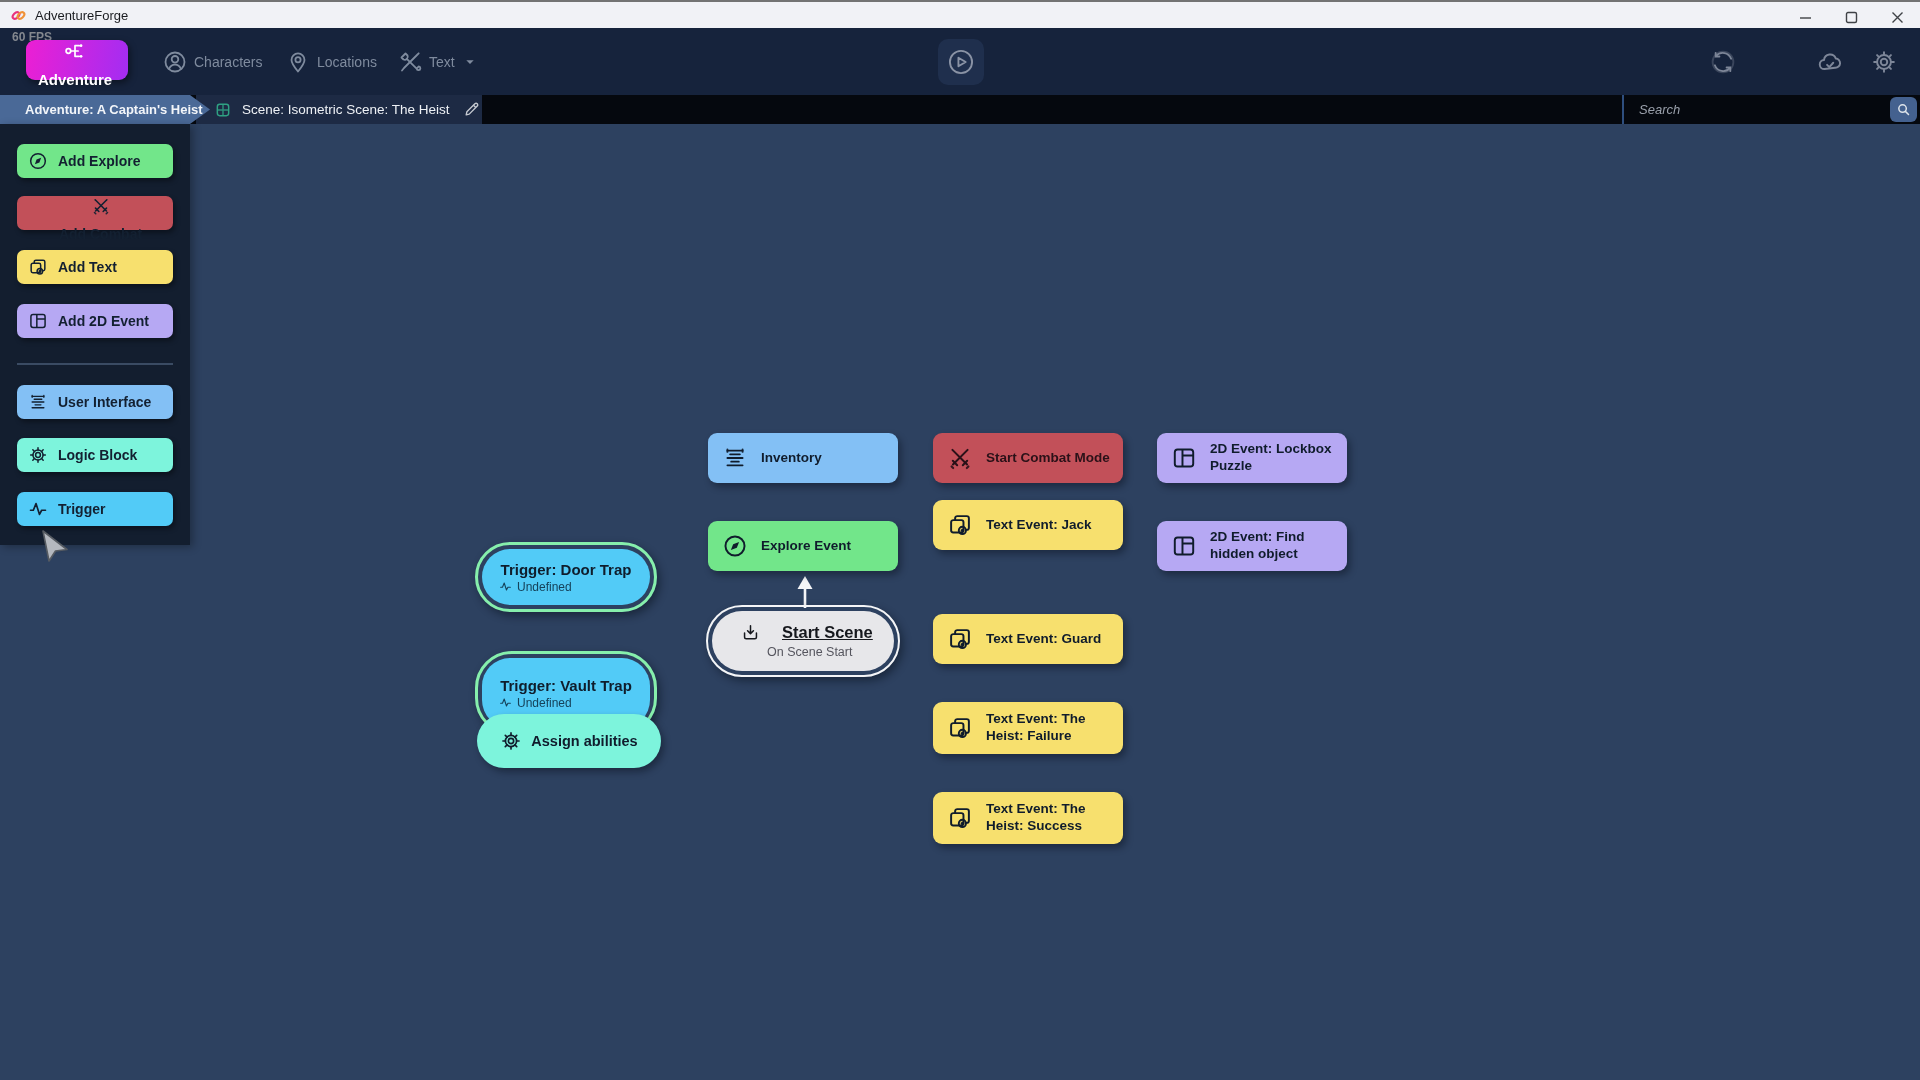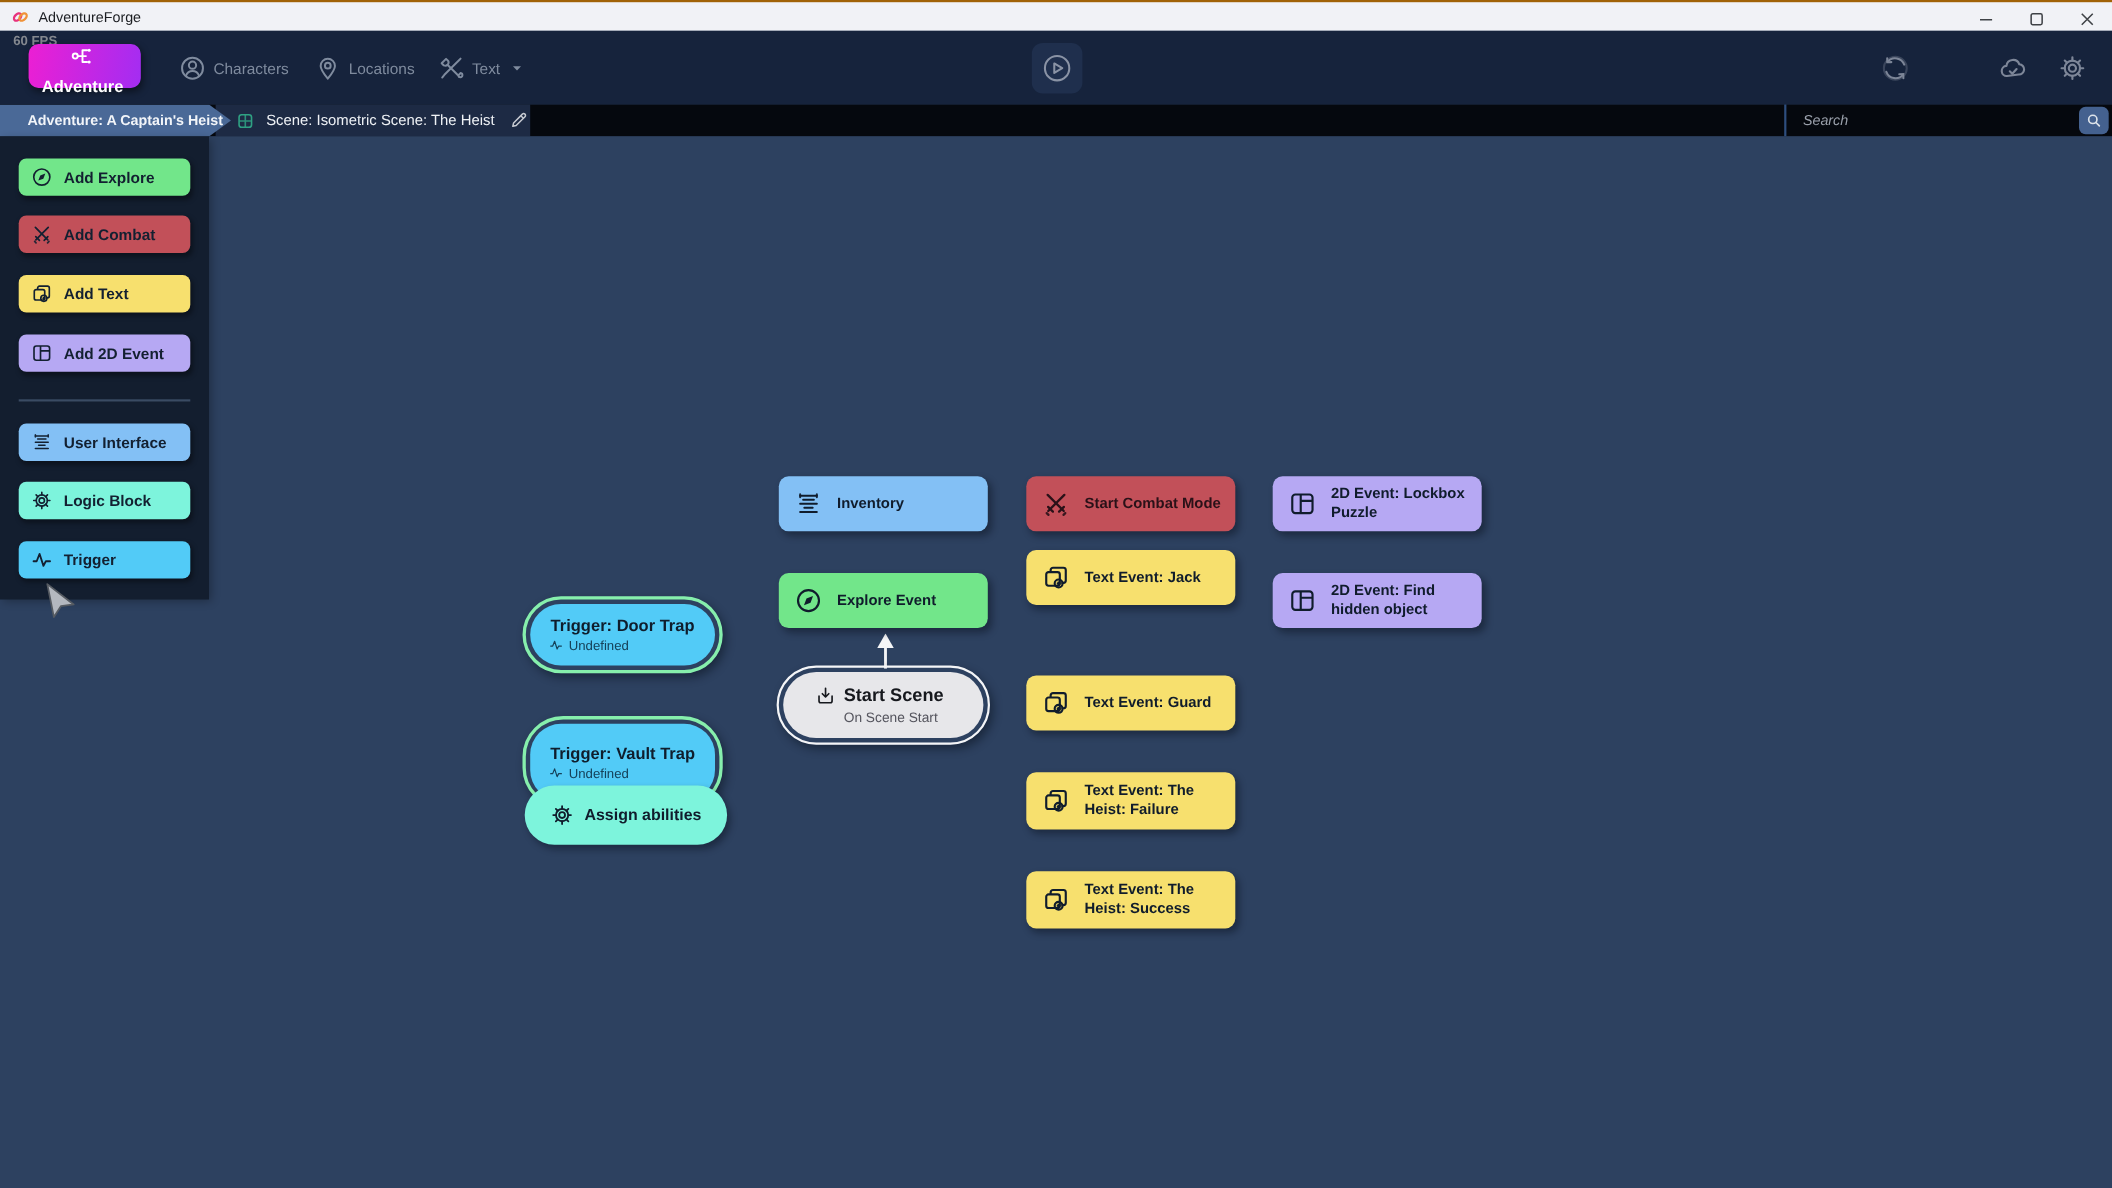--- a/index.html
+++ b/index.html
@@ -2,21 +2,21 @@
 <html><head>
 <meta charset="utf-8">
 <style>
   html,body{margin:0;padding:0;}
   body{width:1920px;height:1080px;overflow:hidden;font-family:"Liberation Sans","DejaVu Sans",sans-serif;
        background:#2d4160;position:relative;}
   svg{display:block;}
 
   
   #titlebar{position:absolute;left:0;top:0;width:1920px;height:28px;background:#f1f2f6;
-            border-top:2px solid #a16207;box-sizing:border-box;display:flex;align-items:center;}
+            border-top:2px solid #737373;box-sizing:border-box;display:flex;align-items:center;}
   #app-logo{margin-left:10px;width:17px;height:17px;}
   #app-title{margin-left:8px;font-size:13px;color:#1b1d21;}
   #win-controls{position:absolute;right:0;top:2px;height:26px;display:flex;}
   .win-btn{width:46px;height:26px;display:flex;align-items:center;justify-content:center;color:#3f4246;}
 
   
   #navbar{position:absolute;left:0;top:28px;width:1920px;height:67px;background:#16233c;}
   #fps{position:absolute;left:12px;top:2px;font-size:12px;font-weight:bold;color:#84888f;z-index:1;}
   #adventure-btn{position:absolute;left:26px;top:12px;height:40px;padding:0 16px 0 12px;border-radius:9px;
       display:flex;align-items:center;gap:9px;color:#fff;font-size:15px;font-weight:bold;z-index:2;
@@ -74,21 +74,21 @@
   .ring-red{border:3px solid #86efac;margin-top:44px;}
   .ring-white{border:2.5px solid #f4f5f7;}
   .trig-node{width:100%;height:100%;border-radius:28px;display:flex;flex-direction:column;
       justify-content:center;box-sizing:border-box;}
   .trig-title{text-align:center;font-size:15px;font-weight:bold;color:#0f1d2c;}
   .trig-sub{display:flex;align-items:center;gap:5px;padding-left:17px;margin-top:2px;
       font-size:12px;color:#15425a;}
   .trig-sub svg{width:13px;height:13px;}
   .start-node{width:100%;height:100%;border-radius:30px;background:#e7e7ea;display:flex;
       flex-direction:column;justify-content:center;padding-left:29px;box-sizing:border-box;}
-  .start-row{display:flex;align-items:center;gap:7px;color:#16181d;}
+  .start-row{display:flex;align-items:center;gap:22px;color:#16181d;text-decoration:underline;}
   .start-row svg{width:19px;height:19px;}
   .start-title{font-size:16.5px;font-weight:bold;}
   .start-sub{margin-left:26px;margin-top:3px;font-size:12.5px;color:#55555e;}
   #connector{position:absolute;left:794px;top:452px;}
   #cursor{position:absolute;left:38px;top:404px;}
 </style>
 </head>
 <body>
 
 <div id="titlebar">
@@ -233,21 +233,21 @@
     <div id="pal-divider"></div>
   <div class="pal-btn" style="top: 20px; background: rgb(114, 230, 138);">
         <span class="picon">
           <svg viewBox="0 0 24 24" fill="none" stroke="currentColor" stroke-width="1.8">
             <circle cx="12" cy="12" r="8.8"></circle>
             <path d="M15.8 8.2 l-2.1 5.5 -5.5 2.1 2.1-5.5 Z" fill="currentColor" stroke="none"></path>
           </svg>
         </span>
         <span>Add Explore</span>
       </div>
-      <div class="pal-btn" style="top: 72px; background: rgb(194, 80, 89);">
+      <div class="pal-btn" style="top: 72px; background: rgb(194, 80, 89); flex-direction: column;">
         <span class="picon">
           <svg viewBox="0 0 24 24" fill="none" stroke="currentColor" stroke-width="1.9" stroke-linecap="round">
             <path d="M5 4.5 L18.5 18"></path>
             <path d="M19 4.5 L5.5 18"></path>
             <path d="M14.6 18.6 l4-4"></path>
             <path d="M5.4 14.6 l4 4"></path>
             <path d="M4.2 19.8 l1.5 1.5 M19.8 19.8 l-1.5 1.5" opacity="0.9"></path>
           </svg>
         </span>
         <span>Add Combat</span>

